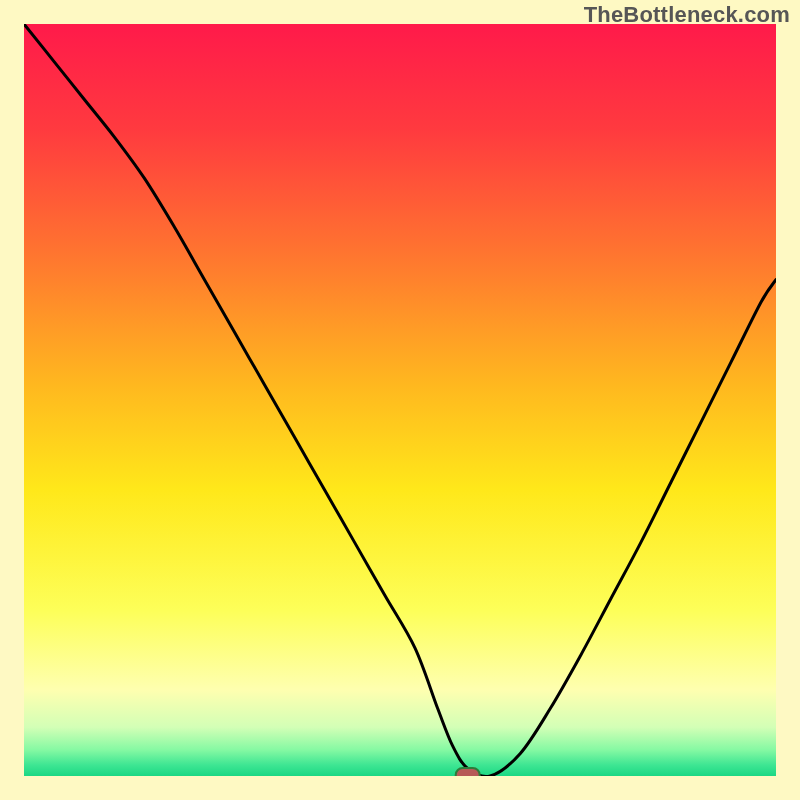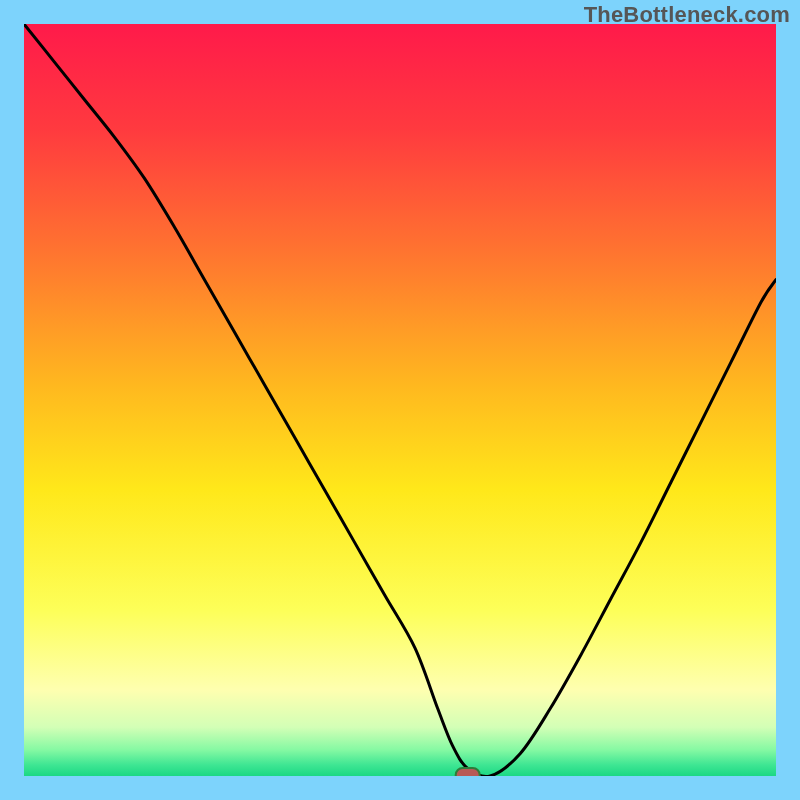--- a/index.html
+++ b/index.html
@@ -7,21 +7,21 @@
     padding: 0;
     width: 800px;
     height: 800px;
     background: #000;
     overflow: hidden;
   }
   .frame {
     position: relative;
     width: 800px;
     height: 800px;
-    background: #7dd3fc;
+    background: #fef9c3;
     text-align: right;
   }
   .watermark {
     position: absolute;
     top: 2px;
     right: 10px;
     font-family: Arial, Helvetica, sans-serif;
     font-size: 22px;
     font-weight: bold;
     color: #565656;

